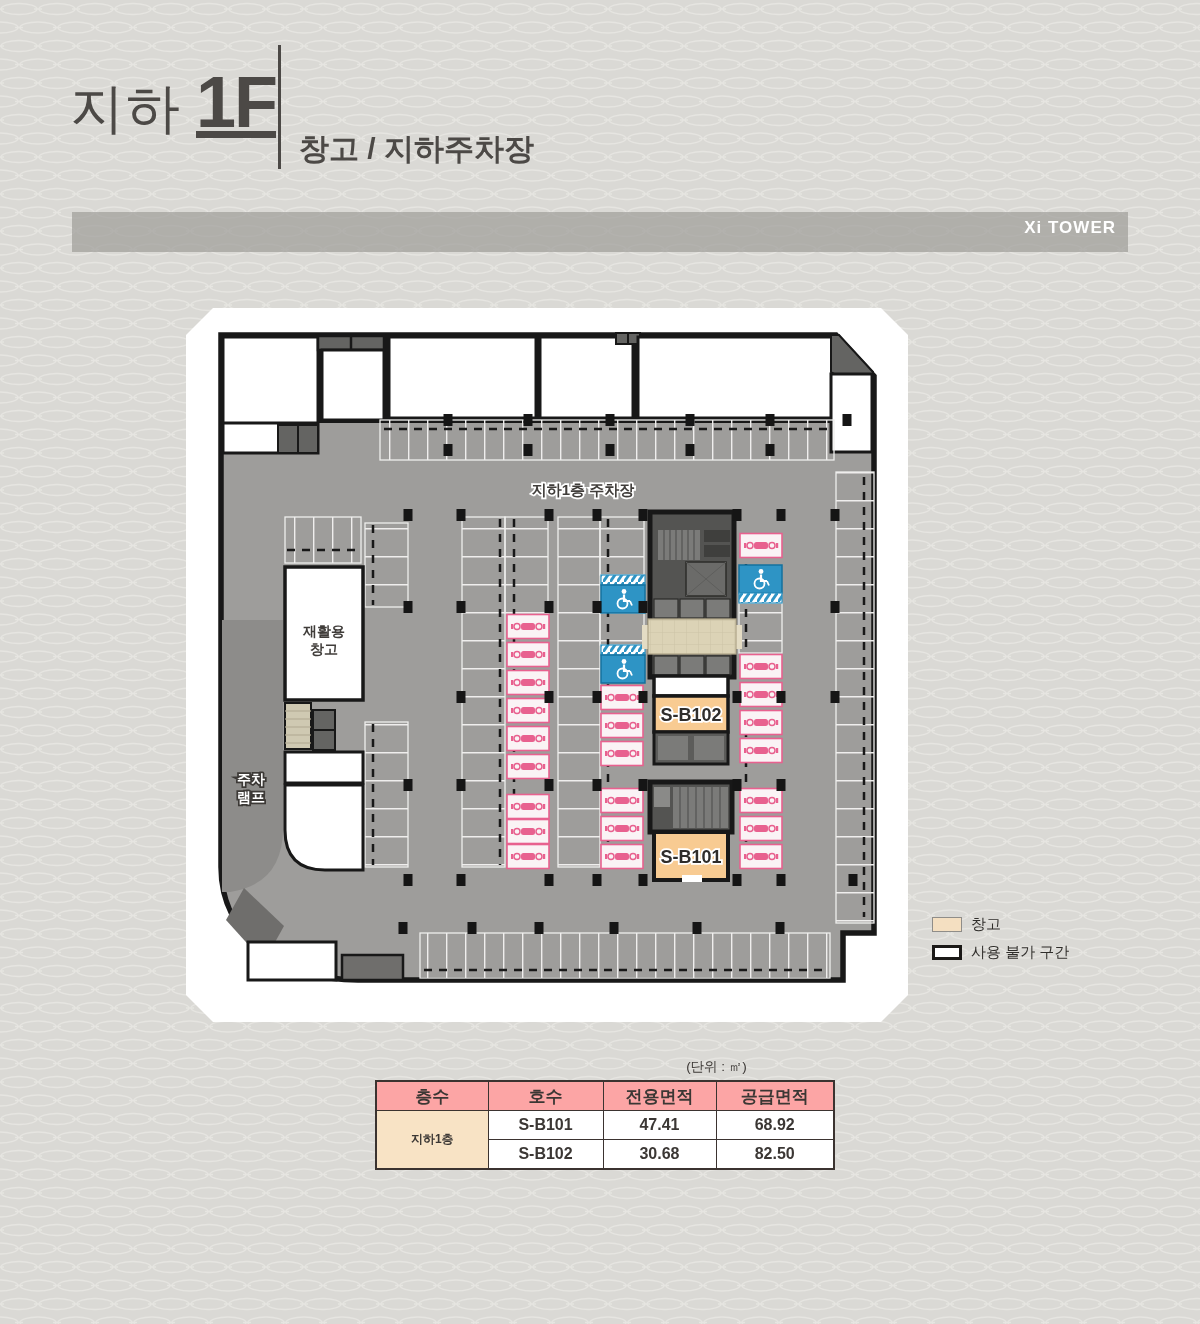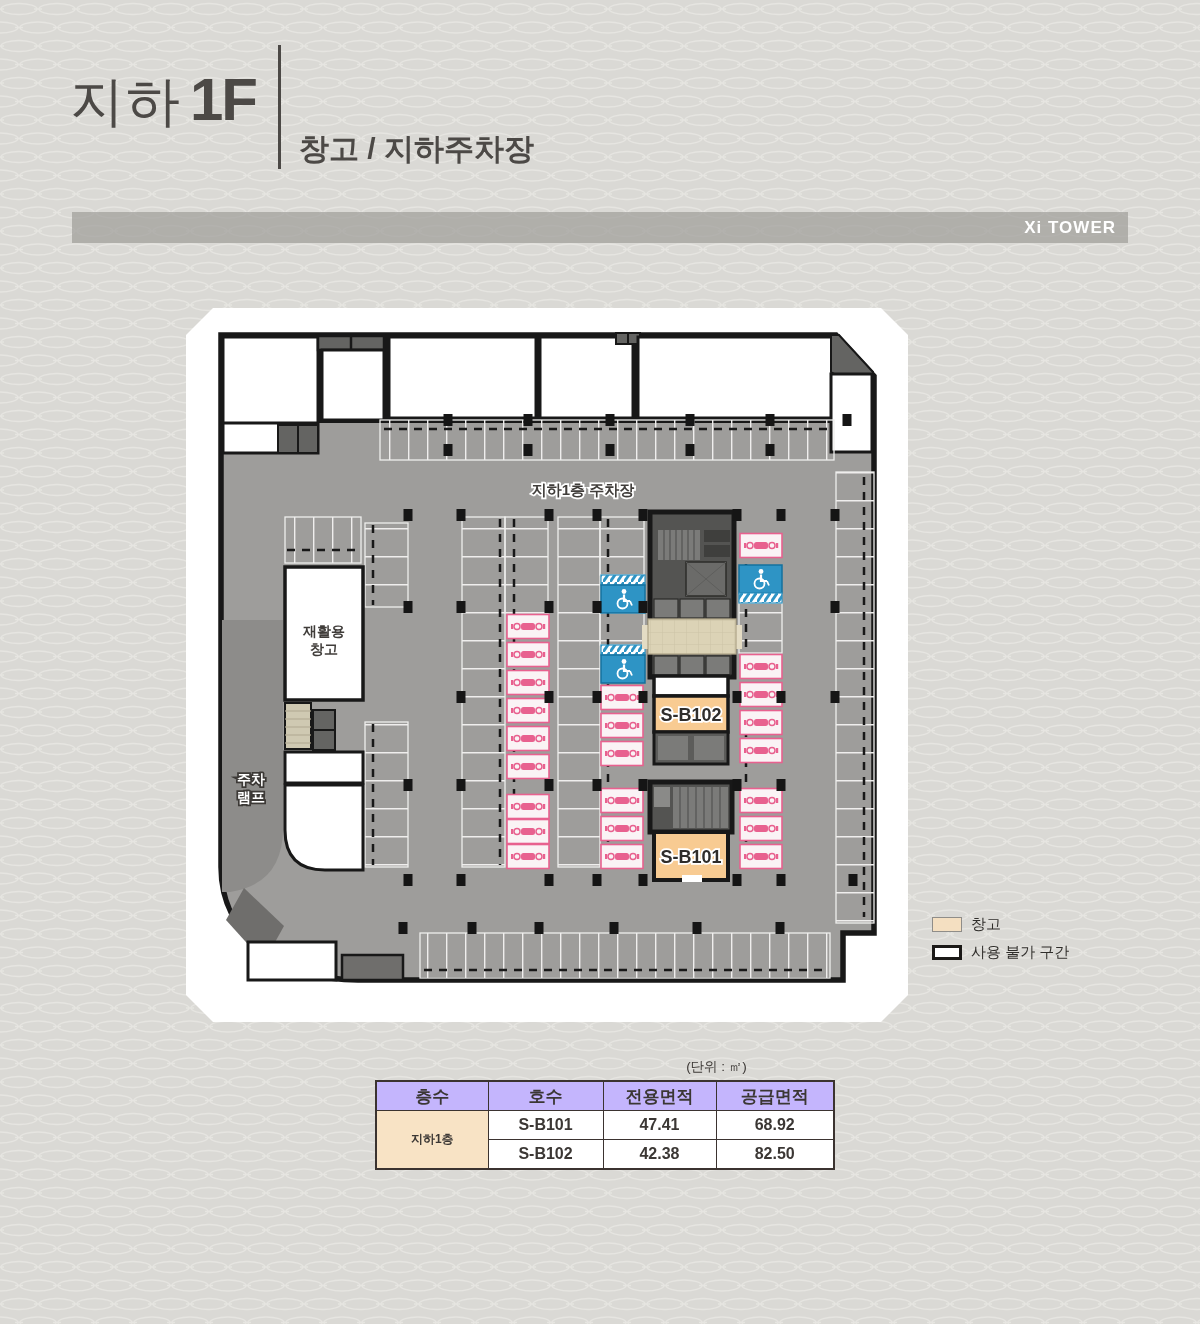--- a/index.html
+++ b/index.html
@@ -3,26 +3,26 @@
 <meta charset="utf-8">
 <style>
   html,body{margin:0;padding:0;}
   body{font-family:"Liberation Sans","DejaVu Sans",sans-serif;}
   .stage{position:relative;width:1200px;height:1324px;overflow:hidden;background:#dad9d5;}
   .bgpattern{position:absolute;left:0;top:0;z-index:0;}
 
   
   .title-row{position:absolute;left:70px;top:66px;display:flex;align-items:baseline;z-index:2;}
   .t-small{font-size:54px;color:#4c4946;letter-spacing:2px;}
-  .t-big{font-size:60px;font-weight:bold;color:#4c4946;letter-spacing:-2px;margin-left:8px;line-height:1;}
+  .t-big{font-size:72px;font-weight:bold;color:#4c4946;letter-spacing:-2px;margin-left:14px;line-height:1;text-decoration:underline;}
   .title-divider{position:absolute;left:278px;top:45px;width:3px;height:124px;background:#4c4946;z-index:2;}
   .subtitle{position:absolute;left:299px;top:129px;font-size:30px;font-weight:bold;color:#4c4946;z-index:2;}
 
   
-  .tower-bar{position:absolute;left:72px;top:212px;width:1056px;height:31px;background:rgba(160,158,154,0.72);z-index:2;
+  .tower-bar{position:absolute;left:72px;top:212px;width:1056px;height:40px;background:rgba(160,158,154,0.72);z-index:2;
              text-align:right;line-height:31px;padding:0;box-sizing:border-box;}
   .tower-bar span{color:#ffffff;font-weight:bold;font-size:17px;letter-spacing:1px;margin-right:12px;}
 
   
   .plan-card{position:absolute;left:186px;top:308px;width:722px;height:714px;background:#ffffff;z-index:1;
      clip-path:polygon(27px 0,695px 0,722px 27px,722px 687px,695px 714px,27px 714px,0 687px,0 27px);}
   .plan-svg{position:absolute;left:218px;top:332px;z-index:3;}
 
   svg text{font-family:"Liberation Sans","DejaVu Sans",sans-serif;}
   .plabel{font-size:15px;font-weight:bold;fill:#403d3a;stroke:#ffffff;stroke-width:3.5px;paint-order:stroke;text-anchor:middle;}
@@ -36,21 +36,21 @@
   .sw{width:30px;height:15px;box-sizing:border-box;}
   .sw-warehouse{background:#f4dfc1;border:1px solid #8f8d89;}
   .sw-unusable{background:#ffffff;border:3px solid #1b1917;}
   .legend-row span{margin-left:9px;font-size:15px;color:#2f2d2a;}
 
   
   .unit-note{position:absolute;left:600px;top:1058px;width:233px;text-align:center;font-size:13.5px;color:#3b3734;z-index:2;}
   .area-table{position:absolute;left:375px;top:1080px;width:458px;border-collapse:collapse;z-index:2;
               border:2.5px solid #3b3330;background:#ffffff;table-layout:fixed;}
   .area-table th,.area-table td{border:1.5px solid #3b3330;text-align:center;color:#3b3734;padding:0;}
-  .area-table th{height:28px;font-size:17px;font-weight:bold;background:#c4b5fd;}
+  .area-table th{height:28px;font-size:17px;font-weight:bold;background:#fca5a5;}
   .area-table td{height:28px;font-size:16px;background:#ffffff;font-weight:bold;}
   .area-table td.floor{background:#f8e3c5;font-weight:bold;font-size:12px;}
   .area-table td.unit{font-weight:bold;}
 </style>
 </head>
 <body>
 
 <div class="stage">
 
   <svg class="bgpattern" width="1200" height="1324">
@@ -370,19 +370,19 @@
       <th>공급면적</th>
     </tr>
     <tr>
       <td class="floor" rowspan="2">지하1층</td>
       <td class="unit">S-B101</td>
       <td>47.41</td>
       <td>68.92</td>
     </tr>
     <tr>
       <td class="unit">S-B102</td>
-      <td>42.38</td>
+      <td>30.68</td>
       <td>82.50</td>
     </tr>
   </tbody>
     </table>
 
 </div>
 
 </body></html>

